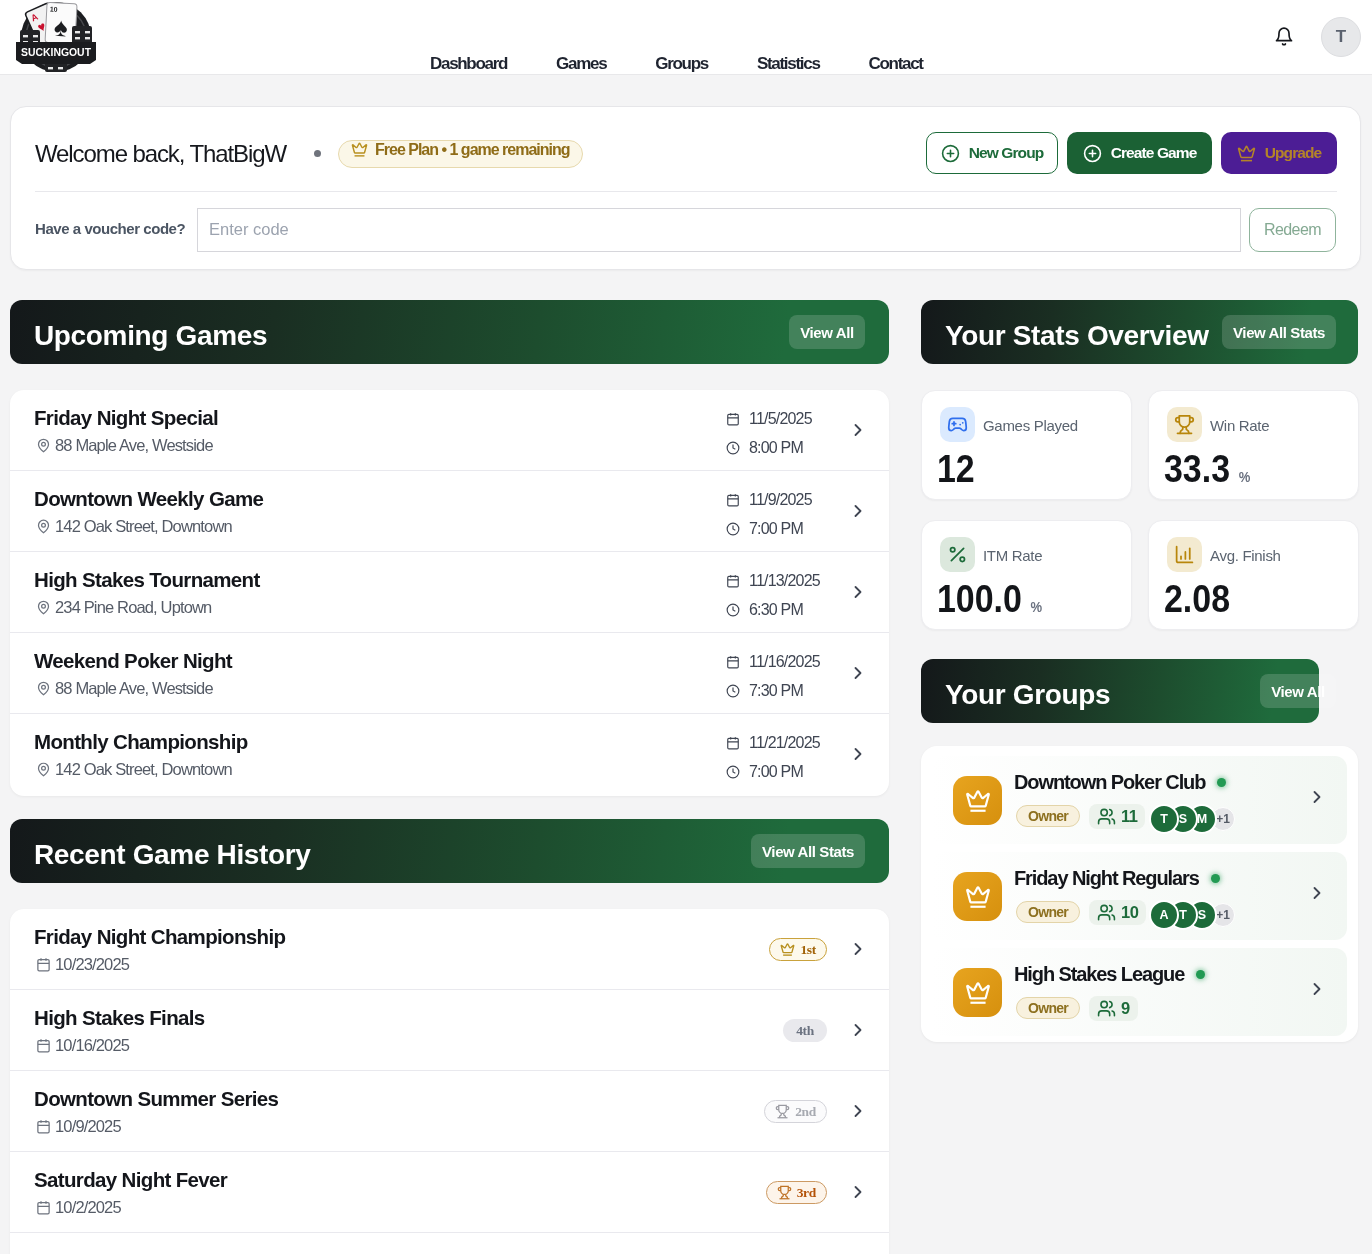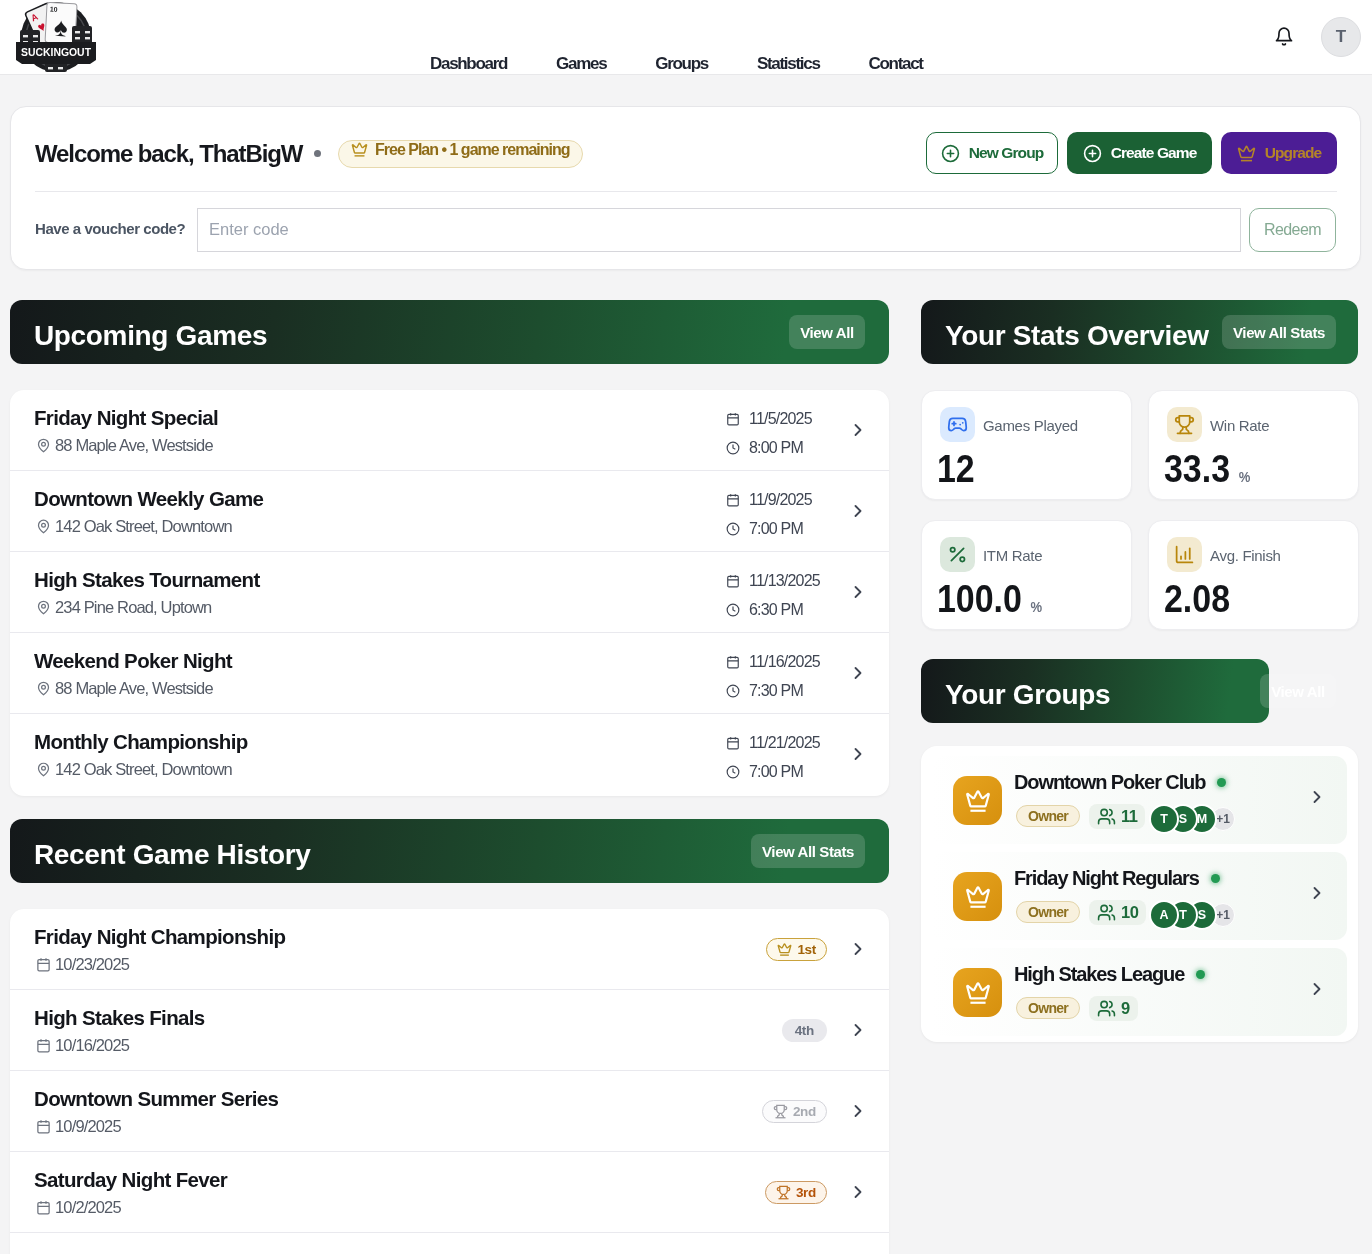--- a/index.html
+++ b/index.html
@@ -6,21 +6,21 @@
 html,body { width:1372px; height:1254px; overflow:hidden; }
 body { background:#f4f4f5; font-family:"Liberation Sans", sans-serif; position:relative; }
 .nav { position:absolute; left:0; top:0; width:1372px; height:75px; background:#fff; border-bottom:1px solid #e8e8ea; }
 .nav .links { position:absolute; left:430px; top:0; height:74px; display:flex; align-items:flex-end; }
 .nav .links a { color:#1f2430; font-size:17px; font-weight:700; letter-spacing:-1.3px; text-decoration:none; margin-right:49px; }
 .bell { position:absolute; left:1274px; top:26px; }
 .avatar { position:absolute; left:1321px; top:17px; width:40px; height:40px; border-radius:50%; background:#e7e8ea; border:1px solid #dcdde0; display:flex; align-items:center; justify-content:center; color:#5a616e; font-size:17px; font-weight:700; }
 .logo { position:absolute; left:14px; top:0px; }
 
 .welcome { position:absolute; left:10px; top:106px; width:1351px; height:164px; background:#fff; border:1px solid #e6e6e9; border-radius:16px; box-shadow:0 1px 2px rgba(0,0,0,0.04); }
-.wtitle { position:absolute; left:24px; top:33px; font-size:24px; font-weight:700; letter-spacing:-1.1px; color:#16181d; }
+.wtitle { position:absolute; left:24px; top:33px; font-size:24px; font-weight:400; letter-spacing:-1.1px; color:#16181d; }
 .wdot { position:absolute; left:303px; top:43px; width:7px; height:7px; border-radius:50%; background:#6f737c; }
 .planpill { position:absolute; left:327px; top:33px; height:28px; padding:0 12px; border-radius:999px; background:#fbf7e8; border:1px solid #e7d9ad; display:flex; gap:7px; font-size:16px; font-weight:700; letter-spacing:-1px; color:#8f6c17; }
 .btn { display:flex; align-items:center; justify-content:center; gap:9px; border-radius:10px; font-weight:700; position:absolute; top:25px; height:42px; font-size:15.5px; letter-spacing:-0.9px; }
 .btn-outline { left:915px; width:132px; border:1px solid #1d6b3a; color:#1d6b3a; background:#fff; }
 .btn-green { left:1056px; width:145px; background:#1b6134; color:#fff;align-items:center; }
 .btn-gold { left:1210px; width:116px; background:#4c1d95; color:#b48428; }
 .wdivider { position:absolute; left:24px; top:84px; width:1302px; height:1px; background:#e8e8ec; }
 .vlabel { position:absolute; left:24px; top:113px; font-size:15px; font-weight:700; letter-spacing:-0.45px; color:#4b5563; }
 .vinput { position:absolute; left:186px; top:101px; width:1044px; height:44px; border:1px solid #d6d6db; border-radius:0; background:#fff; }
 .vinput span { position:absolute; left:11px; top:11px; color:#9ca3af; font-size:16.5px; }
@@ -35,21 +35,21 @@
 .grow:last-child, .hrow:last-child { border-bottom:none; }
 .gtitle { position:absolute; left:24px; top:16px; font-size:20.5px; font-weight:700; letter-spacing:-0.65px; color:#14161b; }
 .gloc { position:absolute; left:26px; top:46px; font-size:16.5px; letter-spacing:-0.85px; color:#555b66; display:flex; align-items:center; gap:4px; }
 .gmeta { position:absolute; left:716px; top:14.5px; font-size:16px; letter-spacing:-0.8px; color:#3f4552; }
 .gmeta .mrow { display:flex; align-items:center; gap:9px; height:29px; }
 .chev { position:absolute; left:838px; top:30px; }
 
 .hrow { position:relative; height:81px; border-bottom:1px solid #e9e9ee; }
 .htitle { position:absolute; left:24px; top:16px; font-size:20.5px; font-weight:700; letter-spacing:-0.65px; color:#14161b; }
 .hdate { position:absolute; left:26px; top:46px; font-size:16.5px; letter-spacing:-0.85px; color:#555b66; display:flex; align-items:center; gap:4px; }
-.badge { position:absolute; top:29px; right:62px; height:23px; border-radius:999px; display:flex; align-items:center; justify-content:flex-end; gap:5px; font-size:13.5px; font-weight:700; letter-spacing:-0.3px; padding:0 10px; }
+.badge { position:absolute; top:29px; right:62px; height:23px; border-radius:999px; display:flex; align-items:center; justify-content:flex-end; gap:5px; font-size:13.5px; font-weight:700; letter-spacing:-0.3px; padding:0 10px;font-family:Liberation Serif, serif; }
 .b-gold { border:1.5px solid #c9a23c; background:#fdf9ec; color:#a16207; }
 .b-gray { background:#e9e9ed; color:#6b7280; padding:0 13px; }
 .b-silver { border:1.5px solid #d4d4da; background:#fbfbfc; color:#a7aab1; }
 .b-bronze { border:1.5px solid #cc9a63; background:#fdf4ea; color:#b45309; }
 
 .statcard { position:absolute; width:211px; height:110px; background:#fff; border-radius:14px; border:1px solid #ededf0; box-shadow:0 1px 2px rgba(0,0,0,0.04); }
 .sicon { position:absolute; left:18px; top:16px; width:35px; height:35px; border-radius:10px; display:flex; align-items:center; justify-content:center; }
 .slabel { position:absolute; left:61px; top:26px; font-size:15px; letter-spacing:-0.3px; color:#5b6470; }
 .snum { position:absolute; left:15px; top:58px; font-size:39px; font-weight:700; color:#131519; line-height:39px; display:flex; align-items:baseline; transform:scaleX(0.87); transform-origin:0 50%; }
 .snum .pct { font-size:15px; color:#6b7280; font-weight:700; margin-left:10px; letter-spacing:0; }
@@ -376,21 +376,21 @@
         <path d="M3 3v16a2 2 0 0 0 2 2h16"></path>
         <path d="M8 17v-3"></path>
         <path d="M13 17V9"></path>
         <path d="M18 17V5"></path>
       </svg>
     </div>
   <div class="slabel">Avg. Finish</div>
   <div class="snum">2.08</div>
 </div>
 
-<div class="sechead" style="left:921px; top:659px; width:348px;">
+<div class="sechead" style="left:921px; top:659px; width:398px;">
   <div class="t">Your Groups</div>
   <div class="vab" style="left:339px; width:76px;">View All</div>
 </div>
 <div class="groupscard">
   <div class="growp" style="top:10px;">
     <div class="gicon">
         <svg width="26" height="26" viewBox="0 0 24 24" fill="none" stroke="#fff" stroke-width="2" stroke-linejoin="round">
           <path d="M11.562 3.266a.5.5 0 0 1 .876 0L15.39 8.87a1 1 0 0 0 1.516.294L21.183 5.5a.5.5 0 0 1 .798.519l-2.834 10.246a1 1 0 0 1-.956.735H5.81a1 1 0 0 1-.957-.735L2.02 6.02a.5.5 0 0 1 .798-.519l4.276 3.664a1 1 0 0 0 1.516-.294z"></path>
           <path d="M5 21h14"></path>
         </svg>

